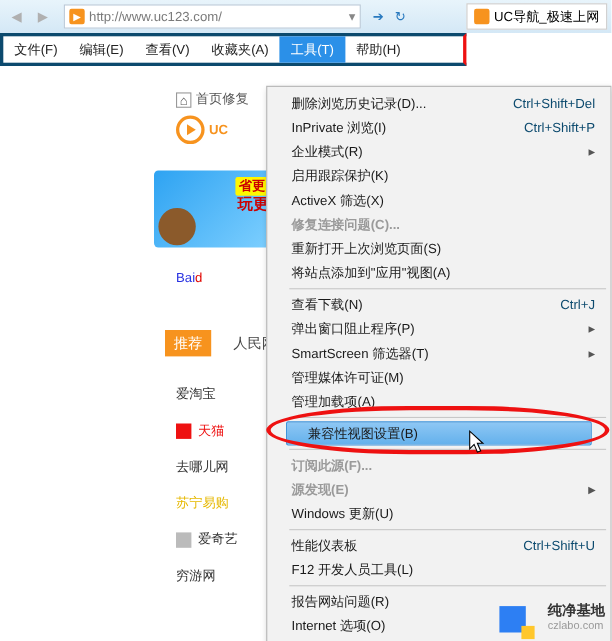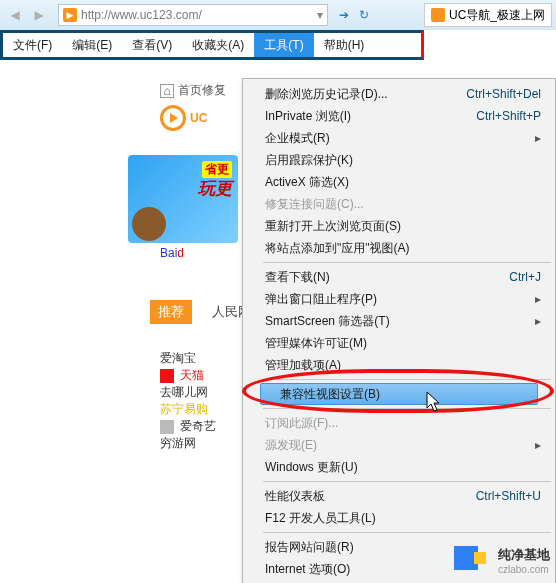--- a/index.html
+++ b/index.html
@@ -20,55 +20,55 @@
 .menu-item { padding:0 10px; display:flex; align-items:center; height:100%; color:#222;}
 .menu-item.active { background:#2b90e8; color:#fff; }
 
 .home-row { position:absolute; top:82px; left:160px; display:flex; align-items:center; gap:4px; color:#565656;}
 .home-row .hicon{ width:14px;height:14px;border:1px solid #999; display:inline-flex;align-items:center;justify-content:center;}
 
 .uc-logo { position:absolute; top:105px; left:160px; font-size:28px; font-weight:bold; color:#f7931e; display:flex; align-items:center; gap:4px;}
 .uc-logo .circ{ width:26px;height:26px;border:3px solid #f7931e;border-radius:50%; display:inline-flex; align-items:center; justify-content:center;}
 .uc-logo .circ:after{content:"";width:0;height:0;border-left:8px solid #f7931e;border-top:5px solid transparent;border-bottom:5px solid transparent;margin-left:2px;}
 
-.promo { position:absolute; top:155px; left:128px; width:110px; height:88px; }
+.promo { position:absolute; top:155px; left:140px; width:110px; height:70px; }
 .promo .banner{ width:100%; height:100%; background:linear-gradient(135deg,#2ea3f2,#7fd0ff); border-radius:4px; position:relative; overflow:hidden;}
 .promo .txt1{position:absolute;top:6px;right:6px;background:#fff700;color:#c00;font-weight:bold;padding:0 3px;font-size:12px;border-radius:2px;}
-.promo .txt2{position:absolute;top:22px;right:6px;color:#c00;font-weight:bold;font-size:17px;font-style:italic;}
+.promo .txt2{position:absolute;top:22px;right:6px;color:#c00;font-weight:bold;font-size:14px;}
 .promo .bear{position:absolute;left:4px;bottom:2px;width:34px;height:34px;background:#8b5a2b;border-radius:50%;}
 
 .baidu { position:absolute; top:235px; left:160px; font-size:24px; font-weight:normal; }
 .baidu .b1{color:#e10601;} .baidu .b2{color:#2932e1;}
 
 .tj { position:absolute; top:300px; left:150px; display:flex; align-items:center; gap:20px;}
 .tj .tag{ background:#f7931e; color:#fff; padding:3px 8px; font-size:13px;}
 .tj .rm{ color:#444; font-size:13px;}
 
-.left-list { position:absolute; top:350px; left:160px; display:flex; flex-direction:column; font-size:13px;}
+.left-list { position:absolute; top:350px; left:160px; display:flex; flex-direction:column; gap:16px; font-size:13px;}
 .left-list .row{ display:flex; align-items:center; gap:6px; color:#333;}
 .left-list .tmall{ color:#e11;}
 .left-list .suning{ color:#e6b800;}
 .micon{ width:14px; height:14px; display:inline-block;}
 .micon.red{ background:#e11;}
 .micon.gray{ background:#bbb;}
 
 
 .dropdown { position:absolute; top:78px; left:242px; width:314px; background:#f2f2f2; border:1px solid #b5b5b5; box-shadow:2px 3px 6px rgba(0,0,0,0.25); padding:4px 0;}
 .dd-item { display:flex; align-items:center; padding:4px 14px 4px 22px; color:#1a1a1a; height:22px; white-space:nowrap;}
 .dd-item .sc{ margin-left:auto; color:#0c4a6e; }
 .dd-item.selected{ background:linear-gradient(#8ec7f4,#64b1ec); border:1px solid #3e94db; border-radius:2px; margin:0 17px; padding-left:19px;}
-.dd-item.disabled{ color:#9a9a9a;}
+.dd-item.disabled{ color:#9a9a9a;font-weight:bold;}
 .dd-item.arrow:after{content:"▸"; margin-left:auto; color:#555;}
 .dd-sep{ height:1px; background:#c8c8c8; margin:3px 4px 3px 20px;}
 
 .red-ellipse { position:absolute; top:369px; left:242px; width:312px; height:44px; border:4px solid #e11; border-radius:50%/60%; pointer-events:none;}
 
 .cursor { position:absolute; top:390px; left:424px; pointer-events:none; }
 
-.wm { position:absolute; bottom:8px; right:6px; display:flex; align-items:flex-start; gap:4px; }
+.wm { position:absolute; bottom:8px; right:6px; display:flex; align-items:flex-end; gap:4px; }
 .wm .sq{ width:24px; height:24px; background:#2d7ff3; }
 .wm .sq2{ width:12px; height:12px; background:#ffc72c; position:relative; top:6px; left:-8px;}
 .wm .t1{ font-weight:bold; color:#333; font-size:13px;}
 .wm .t2{ color:#999; font-size:10px;}
 </style>
 </head>
 <body>
 
 <div class="title-row">
   <span class="nav-btn disabled">◀</span>

